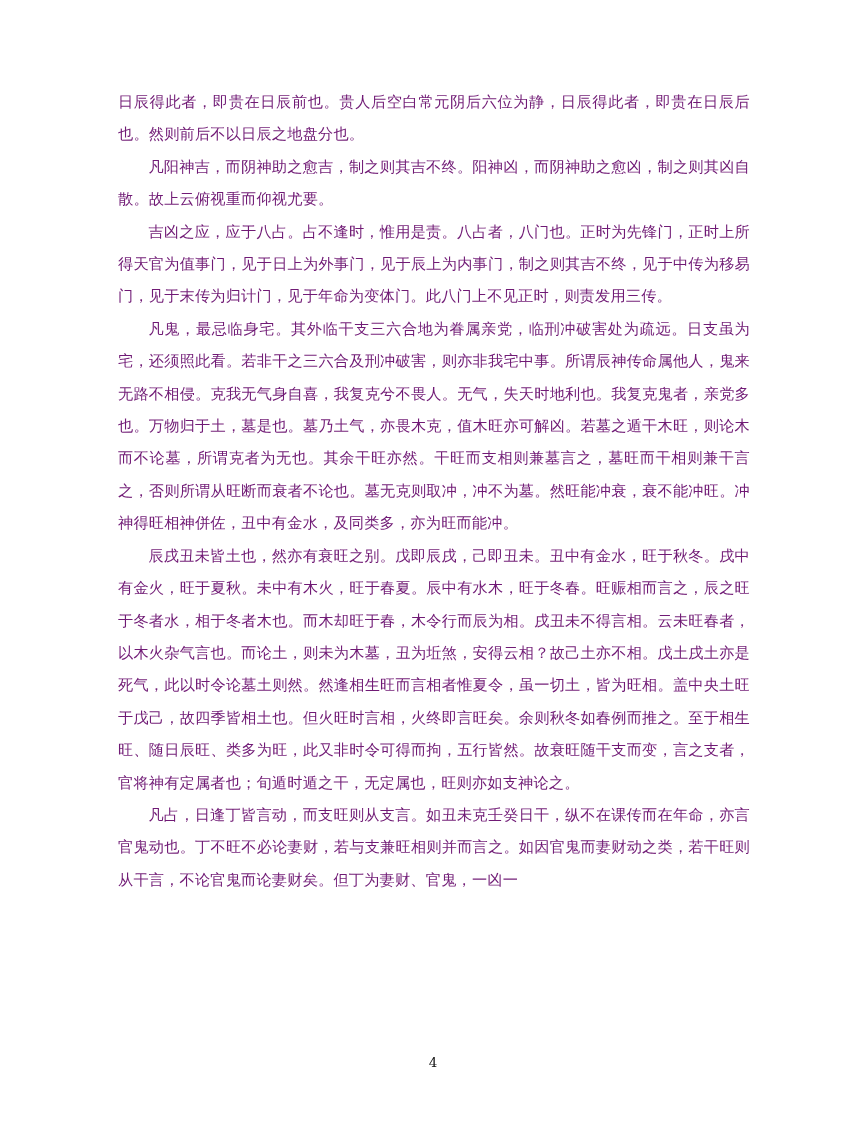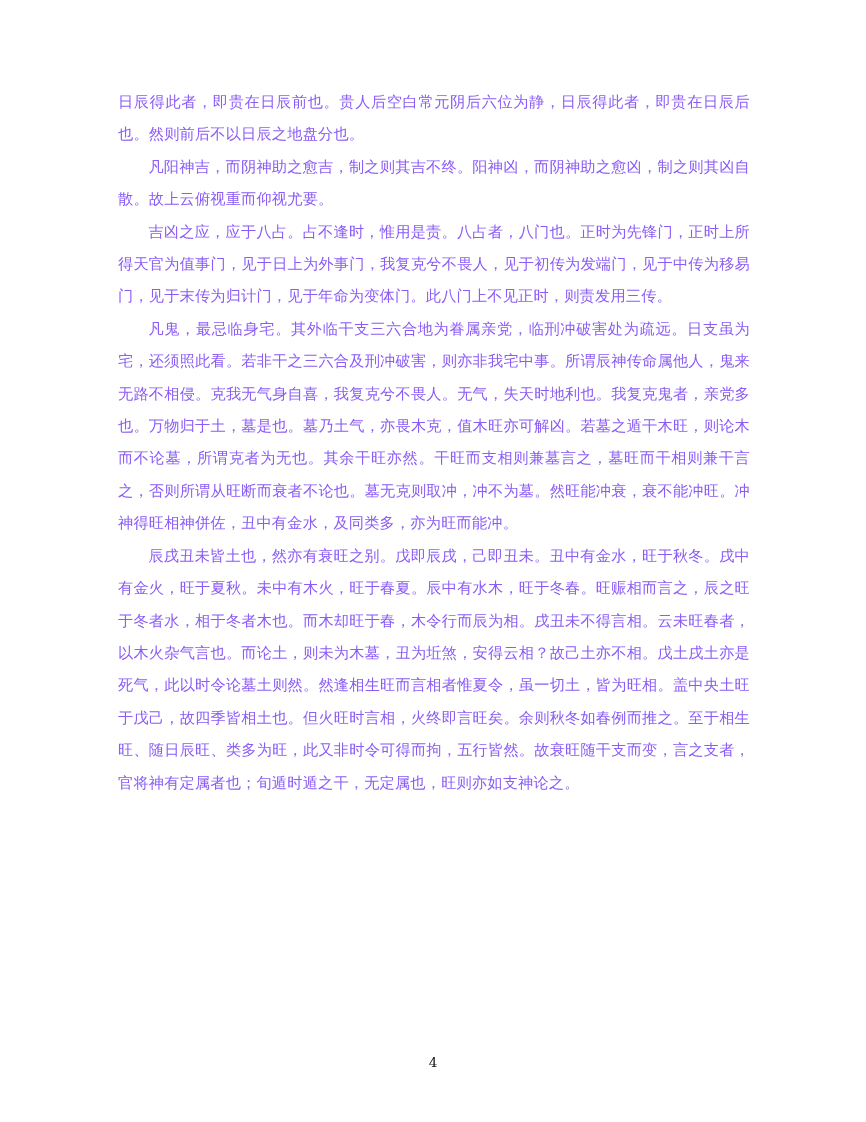--- a/index.html
+++ b/index.html
@@ -27,21 +27,21 @@
     top: 86px;
     width: 632px;
   }
   .para {
     margin: 0;
     font-size: 15.2px;
     line-height: 32.4px;
     text-align: justify;
     text-justify: inter-ideograph;
     letter-spacing: 0.2px;
-    color: #8b5cf6;
+    color: #701a75;
   }
   .para.indent {
     text-indent: 2em;
   }
   .page-number {
     position: absolute;
     left: 0;
     right: 0;
     top: 1054px;
     text-align: center;
@@ -50,18 +50,19 @@
     color: #111111;
   }
 </style>
 </head>
 <body>
 
 <div class="page">
   <div class="content">
     <p class="para">日辰得此者，即贵在日辰前也。贵人后空白常元阴后六位为静，日辰得此者，即贵在日辰后也。然则前后不以日辰之地盘分也。</p>
     <p class="para indent">凡阳神吉，而阴神助之愈吉，制之则其吉不终。阳神凶，而阴神助之愈凶，制之则其凶自散。故上云俯视重而仰视尤要。</p>
-    <p class="para indent">吉凶之应，应于八占。占不逢时，惟用是责。八占者，八门也。正时为先锋门，正时上所得天官为值事门，见于日上为外事门，我复克兮不畏人，见于初传为发端门，见于中传为移易门，见于末传为归计门，见于年命为变体门。此八门上不见正时，则责发用三传。</p>
+    <p class="para indent">吉凶之应，应于八占。占不逢时，惟用是责。八占者，八门也。正时为先锋门，正时上所得天官为值事门，见于日上为外事门，见于辰上为内事门，制之则其吉不终，见于中传为移易门，见于末传为归计门，见于年命为变体门。此八门上不见正时，则责发用三传。</p>
     <p class="para indent">凡鬼，最忌临身宅。其外临干支三六合地为眷属亲党，临刑冲破害处为疏远。日支虽为宅，还须照此看。若非干之三六合及刑冲破害，则亦非我宅中事。所谓辰神传命属他人，鬼来无路不相侵。克我无气身自喜，我复克兮不畏人。无气，失天时地利也。我复克鬼者，亲党多也。万物归于土，墓是也。墓乃土气，亦畏木克，值木旺亦可解凶。若墓之遁干木旺，则论木而不论墓，所谓克者为无也。其余干旺亦然。干旺而支相则兼墓言之，墓旺而干相则兼干言之，否则所谓从旺断而衰者不论也。墓无克则取冲，冲不为墓。然旺能冲衰，衰不能冲旺。冲神得旺相神併佐，丑中有金水，及同类多，亦为旺而能冲。</p>
     <p class="para indent">辰戌丑未皆土也，然亦有衰旺之别。戊即辰戌，己即丑未。丑中有金水，旺于秋冬。戌中有金火，旺于夏秋。未中有木火，旺于春夏。辰中有水木，旺于冬春。旺赈相而言之，辰之旺于冬者水，相于冬者木也。而木却旺于春，木令行而辰为相。戌丑未不得言相。云未旺春者，以木火杂气言也。而论土，则未为木墓，丑为坵煞，安得云相？故己土亦不相。戊土戌土亦是死气，此以时令论墓土则然。然逢相生旺而言相者惟夏令，虽一切土，皆为旺相。盖中央土旺于戊己，故四季皆相土也。但火旺时言相，火终即言旺矣。余则秋冬如春例而推之。至于相生旺、随日辰旺、类多为旺，此又非时令可得而拘，五行皆然。故衰旺随干支而变，言之支者，官将神有定属者也；旬遁时遁之干，无定属也，旺则亦如支神论之。</p>
+    <p class="para indent">凡占，日逢丁皆言动，而支旺则从支言。如丑未克壬癸日干，纵不在课传而在年命，亦言官鬼动也。丁不旺不必论妻财，若与支兼旺相则并而言之。如因官鬼而妻财动之类，若干旺则从干言，不论官鬼而论妻财矣。但丁为妻财、官鬼，一凶一</p>
   </div>
   <div class="page-number">4</div>
 </div>
 
 </body></html>

